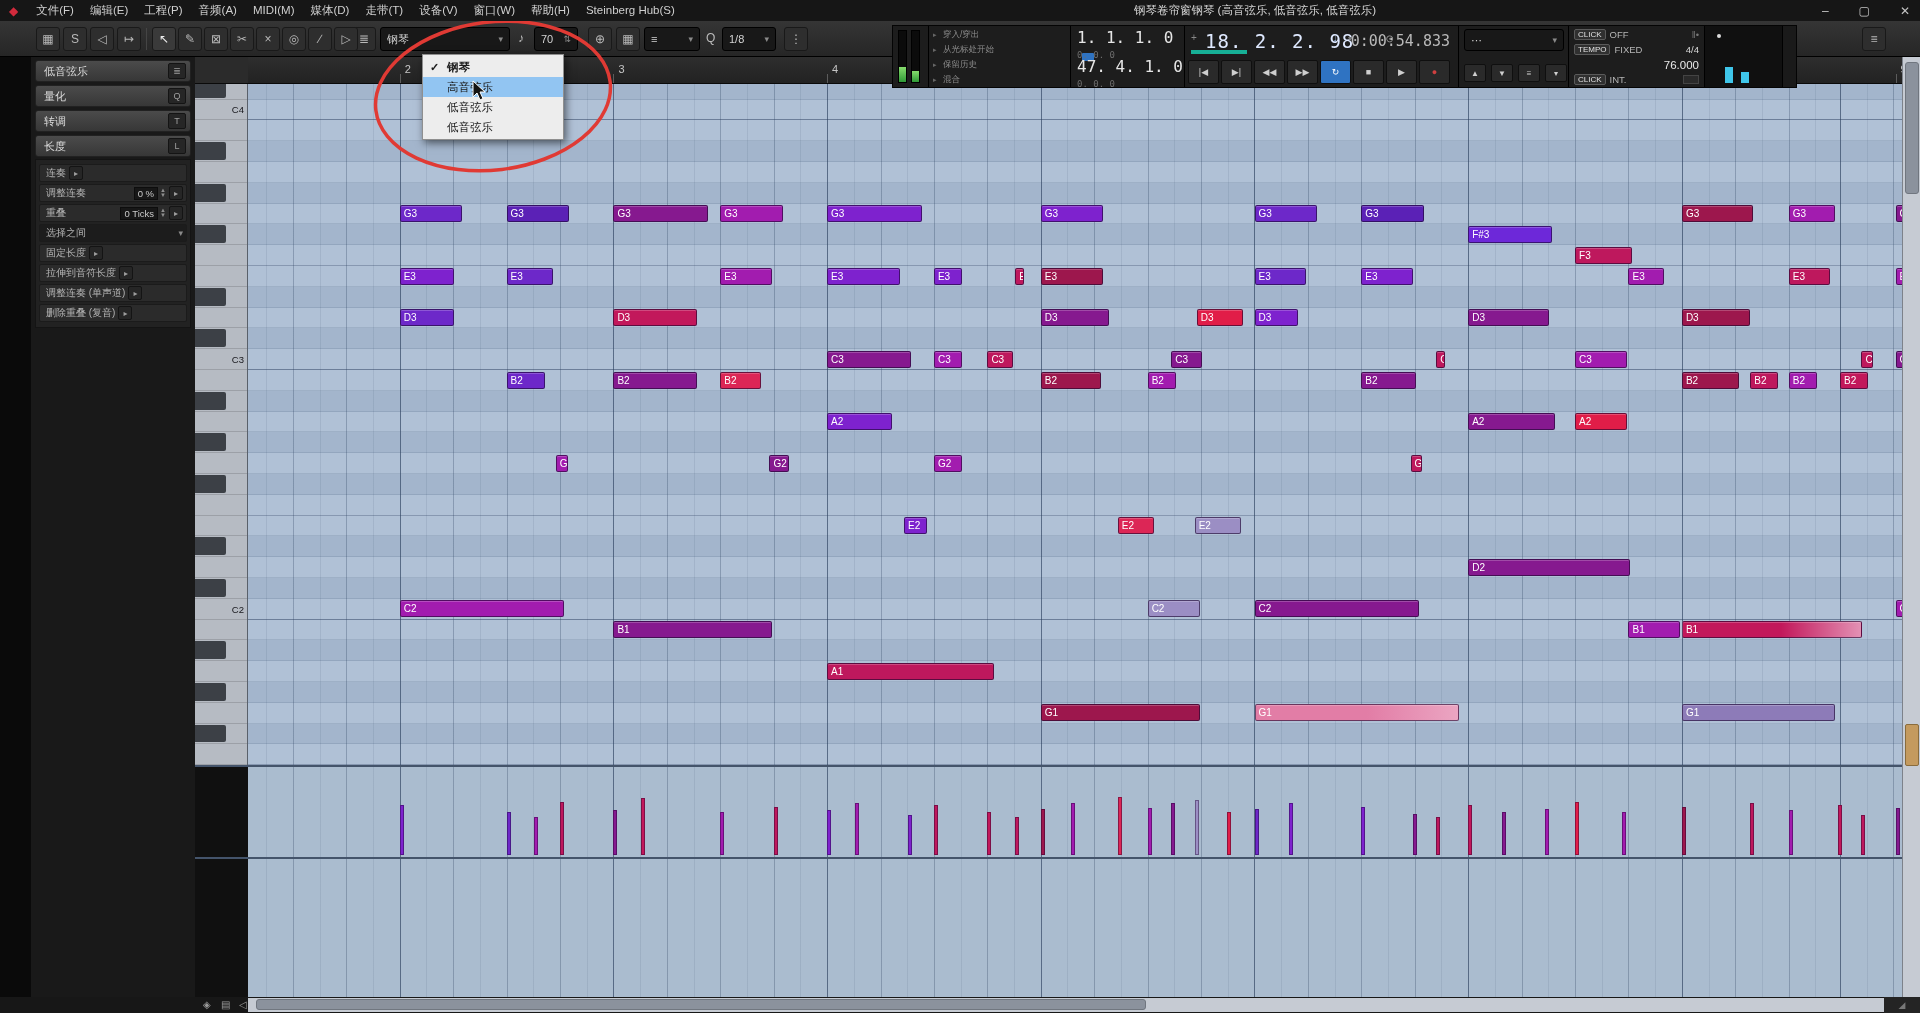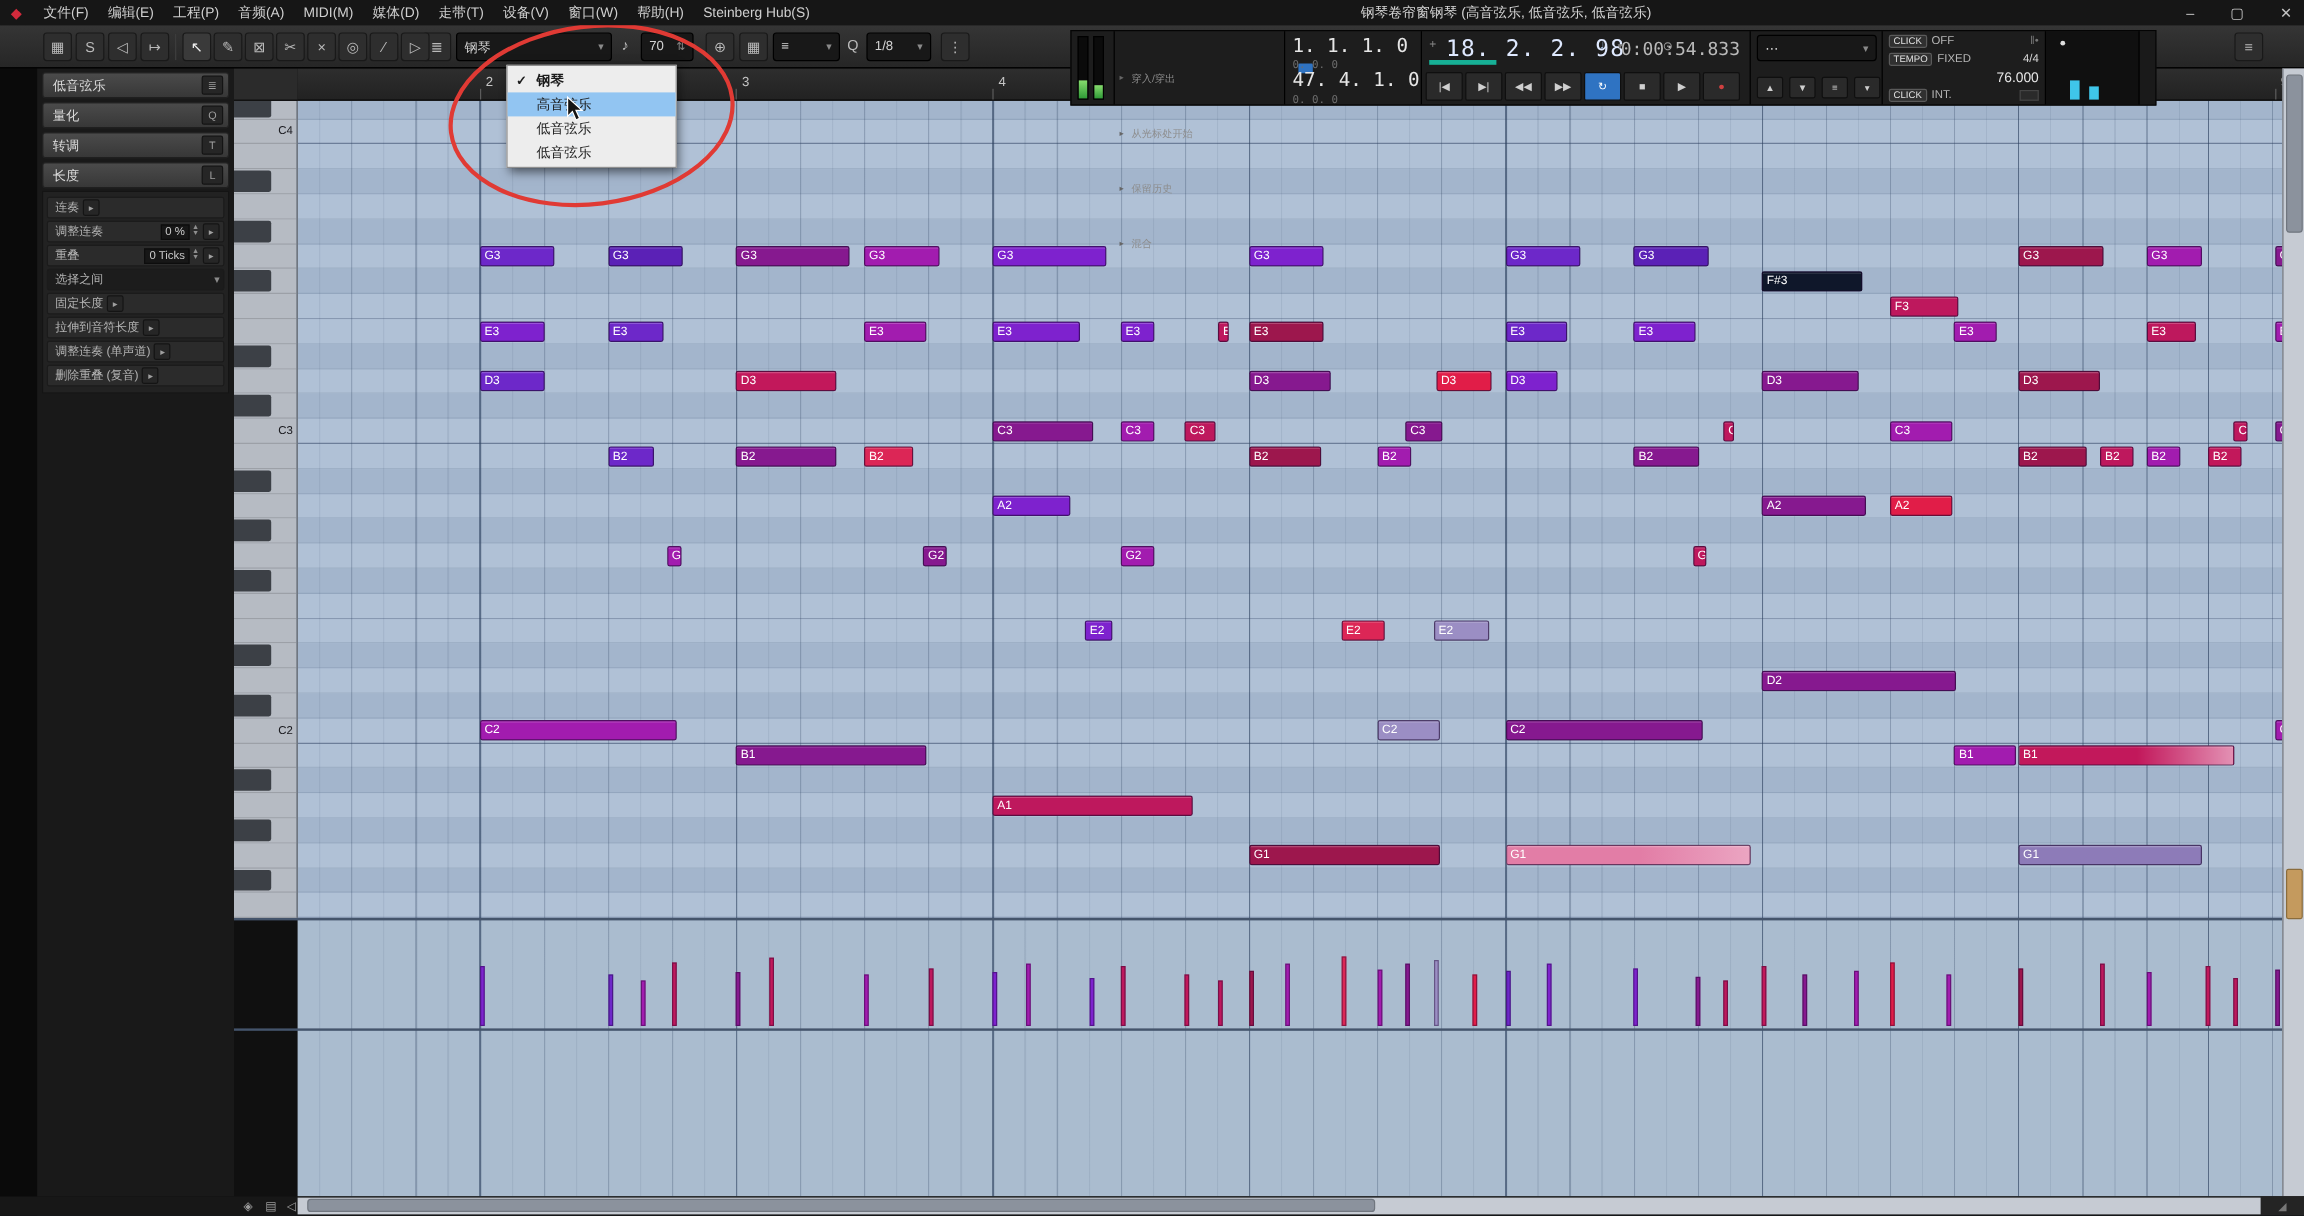--- a/index.html
+++ b/index.html
@@ -76,21 +76,21 @@
   #mod-lane{position:absolute;left:248px;top:858px;width:1654px;height:139px;background:#aabccf;overflow:hidden;z-index:3;}
   .vbar{position:absolute;width:4px;bottom:3px;z-index:3;border:1px solid rgba(20,0,40,.4);}
   .lane-sep{position:absolute;left:195px;width:1707px;height:2px;background:#44546b;z-index:7;}
 
   
   #transport{position:absolute;left:892px;top:25px;width:905px;height:63px;background:#1d1d1d;
              border:1px solid #040404;z-index:40;display:flex;color:#bdbdbd;}
   .tp-sec{border-right:1px solid #000;height:100%;position:relative;flex:none;}
   .meter{position:absolute;top:4px;width:9px;height:53px;background:#0b0b0b;border:1px solid #000;}
   .meter i{position:absolute;bottom:0;left:0;right:0;background:linear-gradient(#86dc6d,#2f9a37);display:block;}
-  .rec-row{height:15px;line-height:15px;font-size:8.5px;color:#8d8d8d;padding-left:14px;position:relative;white-space:nowrap;overflow:hidden;margin-top:31px;}
+  .rec-row{height:15px;line-height:15px;font-size:8.5px;color:#8d8d8d;padding-left:14px;position:relative;white-space:nowrap;overflow:hidden;}
   .rec-row::before{content:"▸";position:absolute;left:4px;font-size:7px;color:#666;}
   .loc-val{font-family:"DejaVu Sans Mono",monospace;font-size:16px;color:#e6e6e6;}
   .loc-sub{font-family:"DejaVu Sans Mono",monospace;font-size:9px;color:#6d6d6d;}
   .chip{display:inline-block;width:12px;height:8px;background:#2f73c2;border-radius:1px;margin-left:5px;}
   #tp-pos{font-size:19px;letter-spacing:1px;color:#dfe9ff;font-family:"DejaVu Sans Mono",monospace;}
   #tp-time{font-size:15px;color:#b9b9b9;font-family:"DejaVu Sans Mono",monospace;}
   .tp-btn{width:31px;height:24px;background:#2a2a2a;border:1px solid #0f0f0f;border-radius:2px;color:#cfcfcf;
           font-size:9px;display:flex;align-items:center;justify-content:center;margin-right:2px;flex:none;}
   .tp-btn.active{background:#2f73c2;color:#fff;}
   .tp-btn.rec{color:#d04040;}
@@ -370,21 +370,21 @@
       <div class="note" style="left: 258.55px; top: 121.1px; width: 62.61px; background: rgb(91, 33, 182);">G3</div>
       <div class="note" style="left: 365.4px; top: 121.1px; width: 94.665px; background: rgb(134, 25, 143);">G3</div>
       <div class="note" style="left: 472.25px; top: 121.1px; width: 62.61px; background: rgb(162, 28, 175);">G3</div>
       <div class="note" style="left: 579.1px; top: 121.1px; width: 94.665px; background: rgb(126, 34, 206);">G3</div>
       <div class="note" style="left: 792.8px; top: 121.1px; width: 62.61px; background: rgb(126, 34, 206);">G3</div>
       <div class="note" style="left: 1006.5px; top: 121.1px; width: 62.61px; background: rgb(109, 40, 201);">G3</div>
       <div class="note" style="left: 1113.35px; top: 121.1px; width: 62.61px; background: rgb(91, 33, 182);">G3</div>
       <div class="note" style="left: 1433.9px; top: 121.1px; width: 70.6238px; background: rgb(157, 23, 77);">G3</div>
       <div class="note" style="left: 1540.75px; top: 121.1px; width: 46.5825px; background: rgb(162, 28, 175);">G3</div>
       <div class="note" style="left: 1647.6px; top: 121.1px; width: 62.61px; background: rgb(134, 25, 143);">G3</div>
-      <div class="note" style="left: 1220.2px; top: 141.9px; width: 83.98px; background: #0f172a;">F#3</div>
+      <div class="note" style="left: 1220.2px; top: 141.9px; width: 83.98px; background: #6d28d9;">F#3</div>
       <div class="note" style="left: 1327.05px; top: 162.7px; width: 57.2675px; background: rgb(190, 24, 93);">F3</div>
       <div class="note" style="left: 151.7px; top: 183.5px; width: 54.5962px; background: rgb(126, 34, 206);">E3</div>
       <div class="note" style="left: 258.55px; top: 183.5px; width: 46.5825px; background: rgb(109, 40, 201);">E3</div>
       <div class="note" style="left: 472.25px; top: 183.5px; width: 51.925px; background: rgb(162, 28, 175);">E3</div>
       <div class="note" style="left: 579.1px; top: 183.5px; width: 73.295px; background: rgb(126, 34, 206);">E3</div>
       <div class="note" style="left: 685.95px; top: 183.5px; width: 27.8837px; background: rgb(126, 34, 206);">E3</div>
       <div class="note" style="left: 767.156px; top: 183.5px; width: 9.185px; background: rgb(190, 24, 93);">E</div>
       <div class="note" style="left: 792.8px; top: 183.5px; width: 62.61px; background: rgb(157, 23, 77);">E3</div>
       <div class="note" style="left: 1006.5px; top: 183.5px; width: 51.925px; background: rgb(109, 40, 201);">E3</div>
       <div class="note" style="left: 1113.35px; top: 183.5px; width: 51.925px; background: rgb(126, 34, 206);">E3</div>

